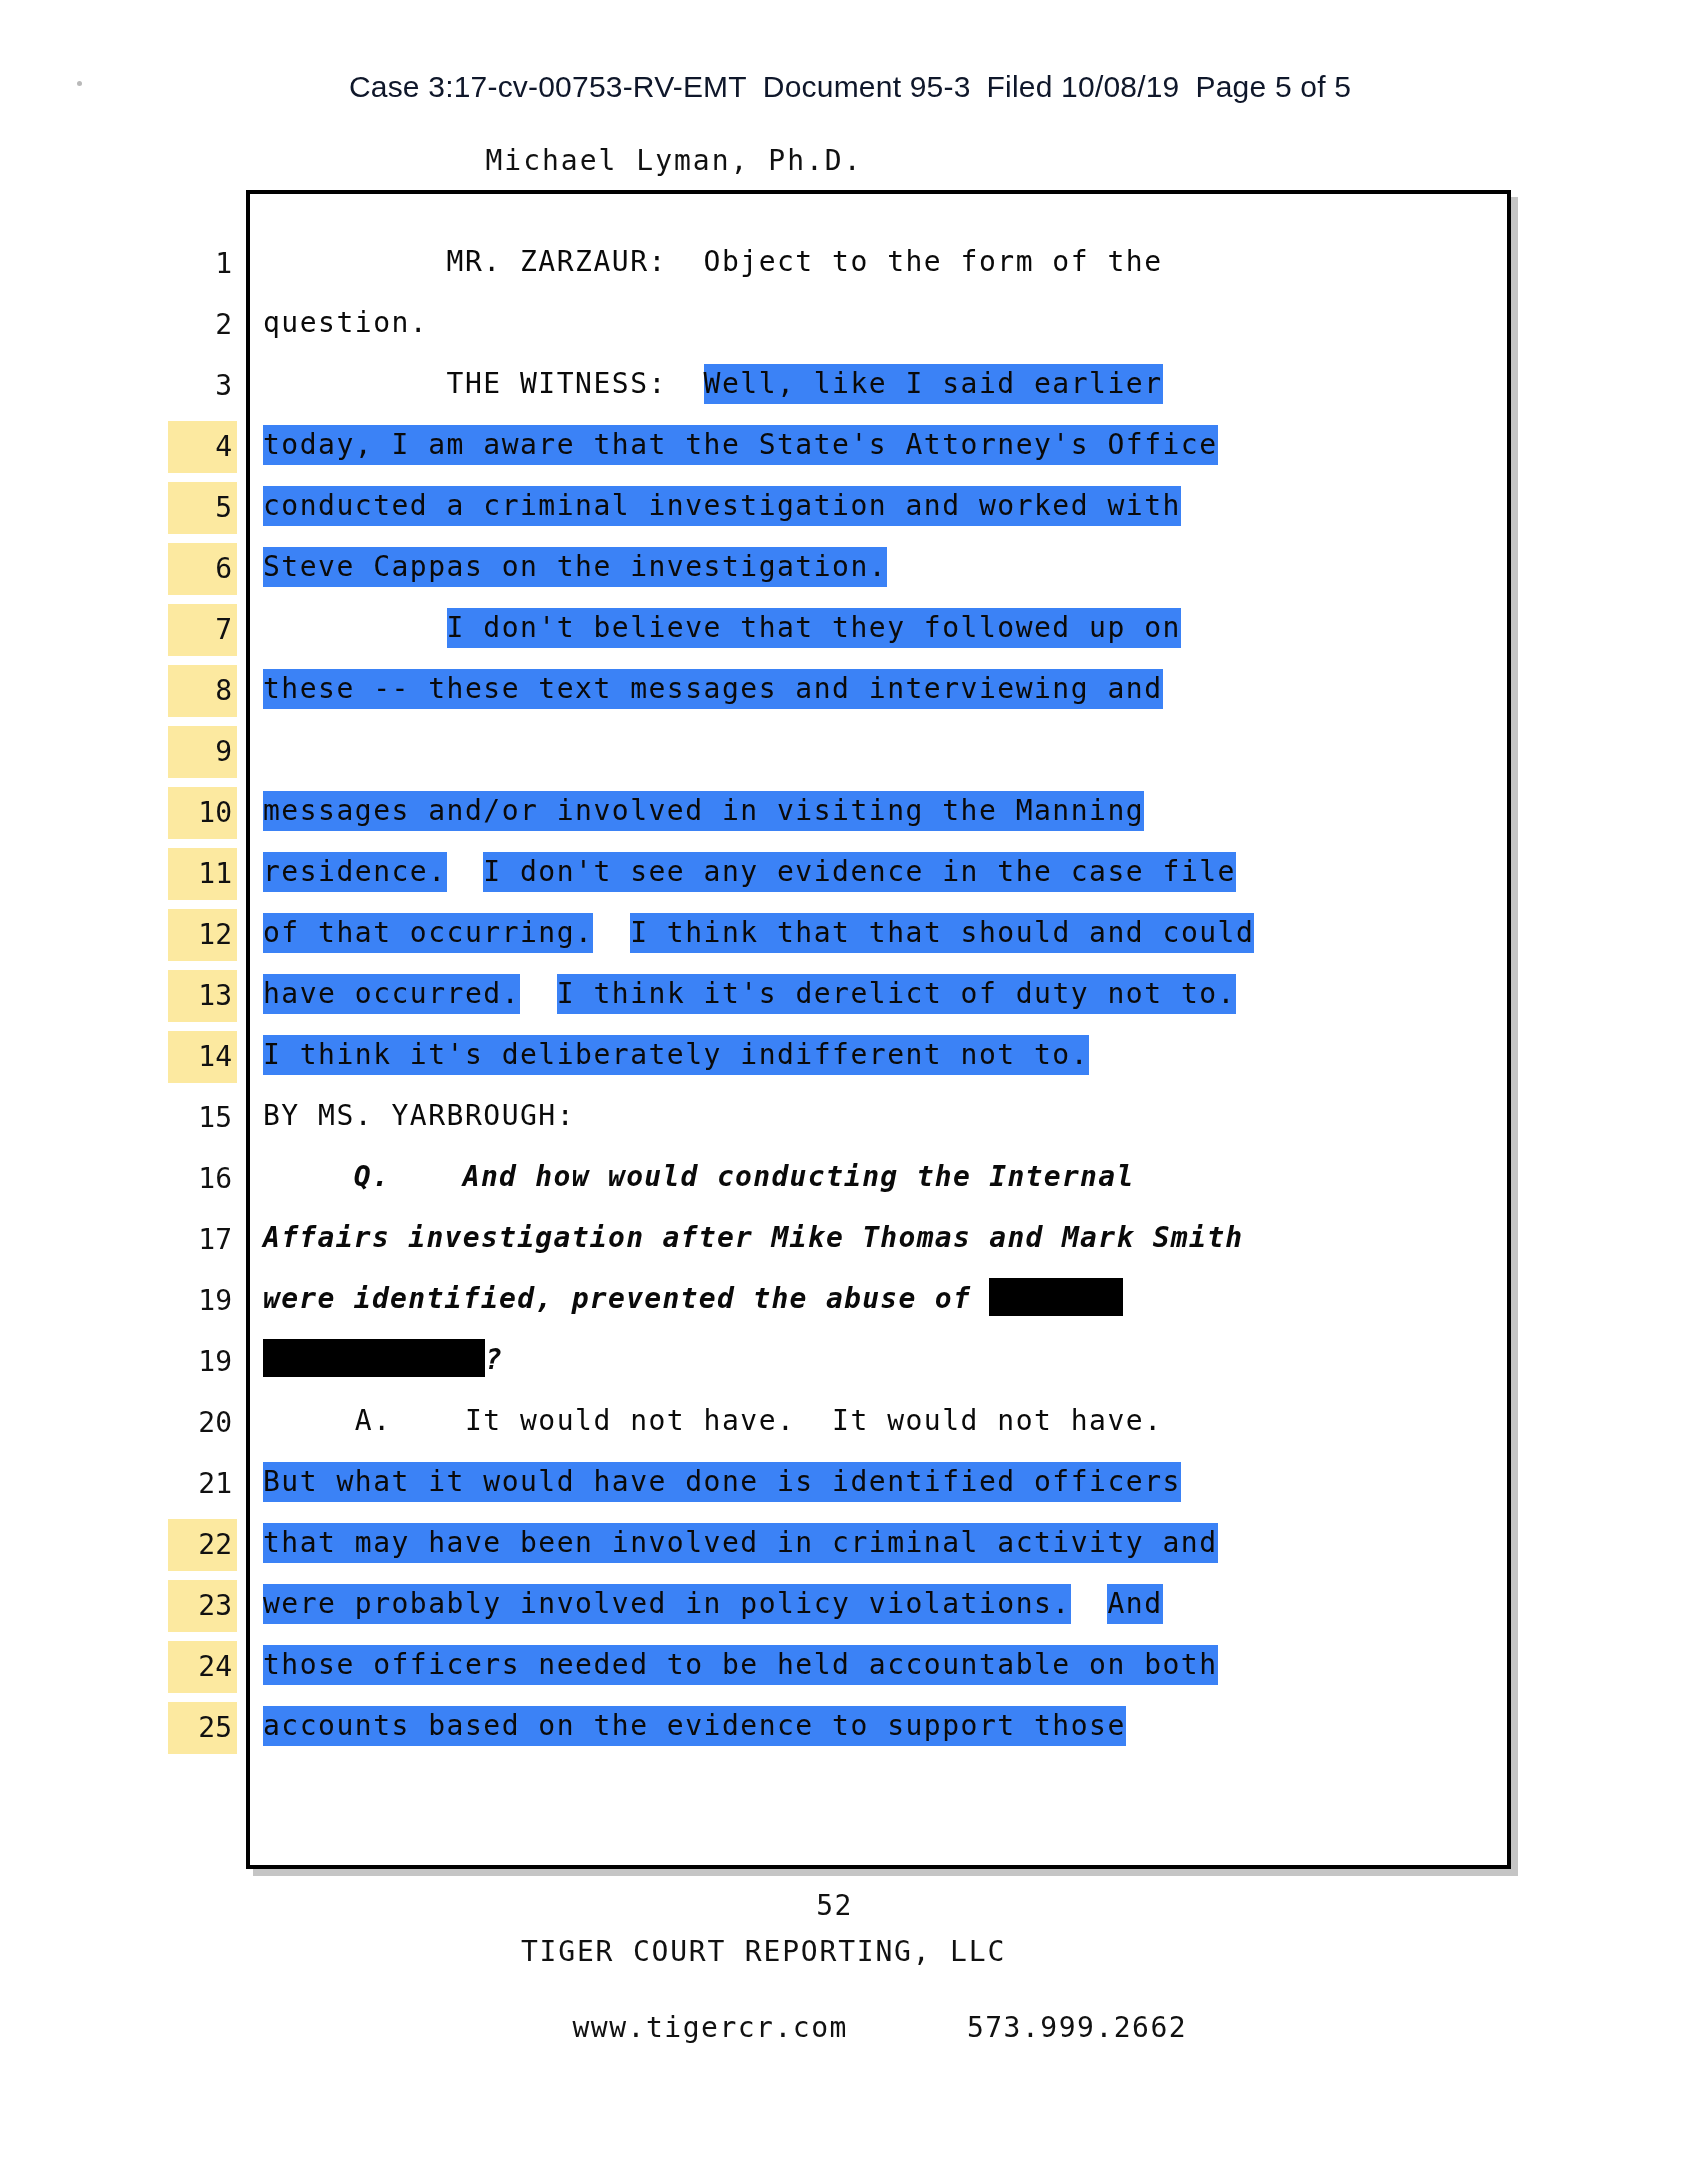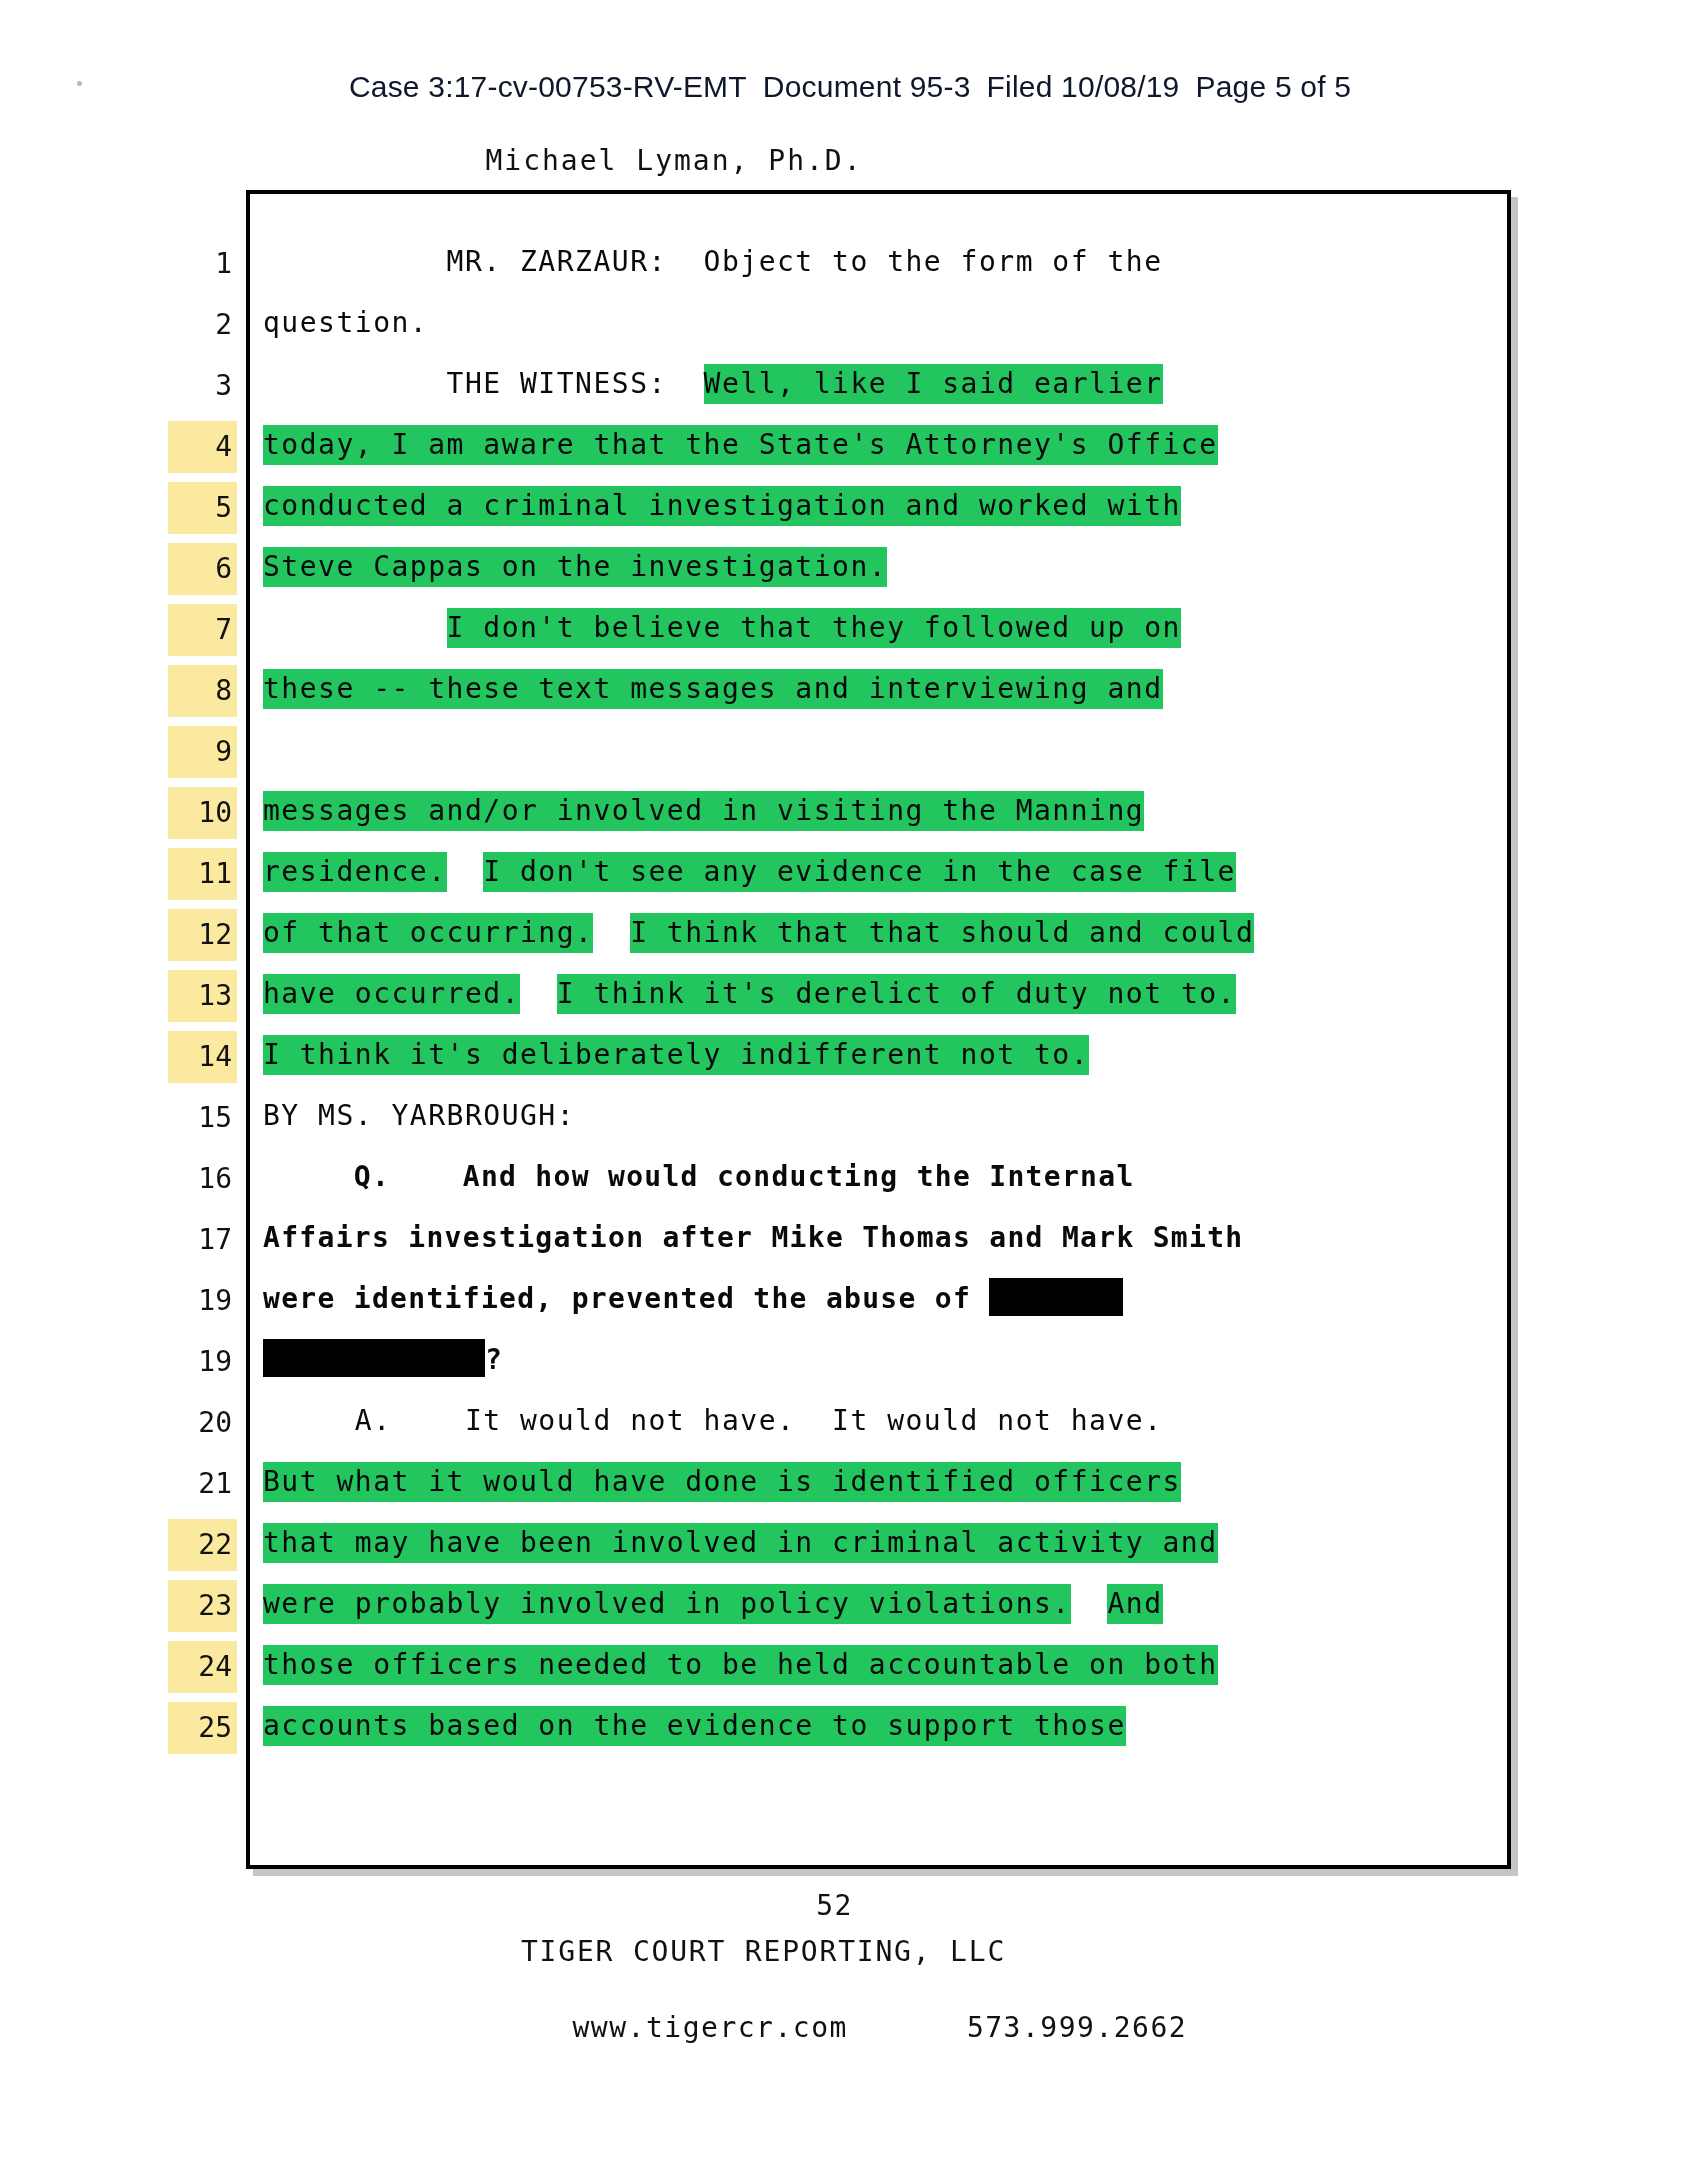--- a/index.html
+++ b/index.html
@@ -111,24 +111,25 @@
     top: 0;
     font-size: 28px;
     line-height: 48px;
     letter-spacing: 1.5px;
     color: #0a0a0a;
     white-space: pre;
   }
   .txt.bold {
     font-weight: bold;
     letter-spacing: 1.3px;
+    font-style: italic;
   }
   
   .hlrun {
-    background: #22c55e;
+    background: #3b82f6;
     padding: 3px 0 4px 0;
     box-decoration-break: clone;
     -webkit-box-decoration-break: clone;
   }
   
   .redact {
     display: inline-block;
     background: #000;
     height: 38px;
     vertical-align: -8px;

